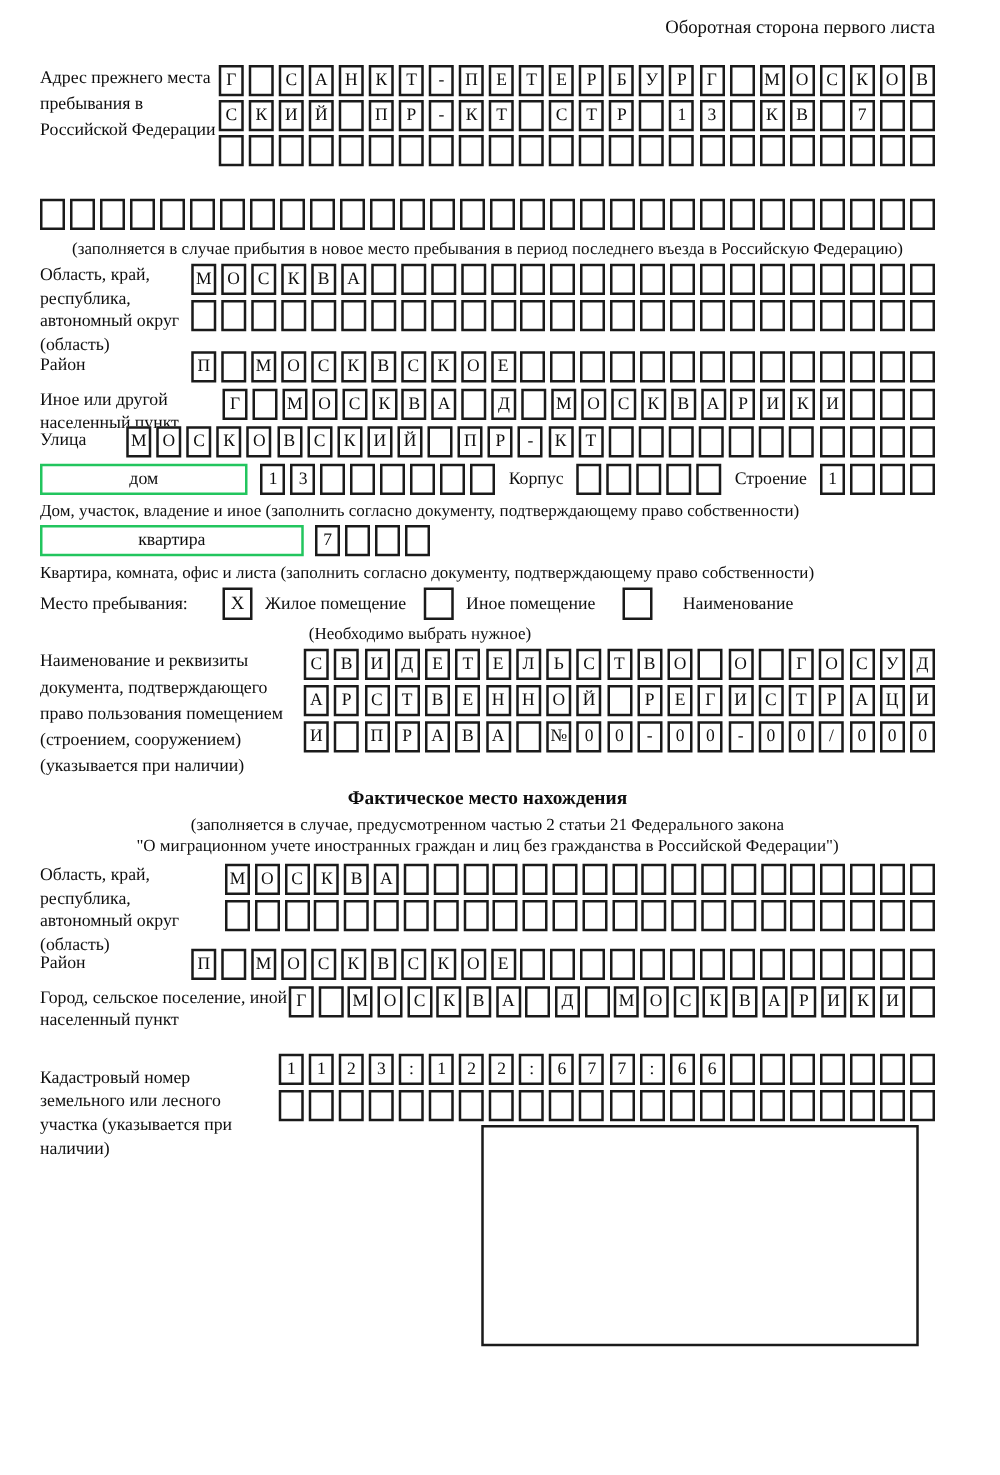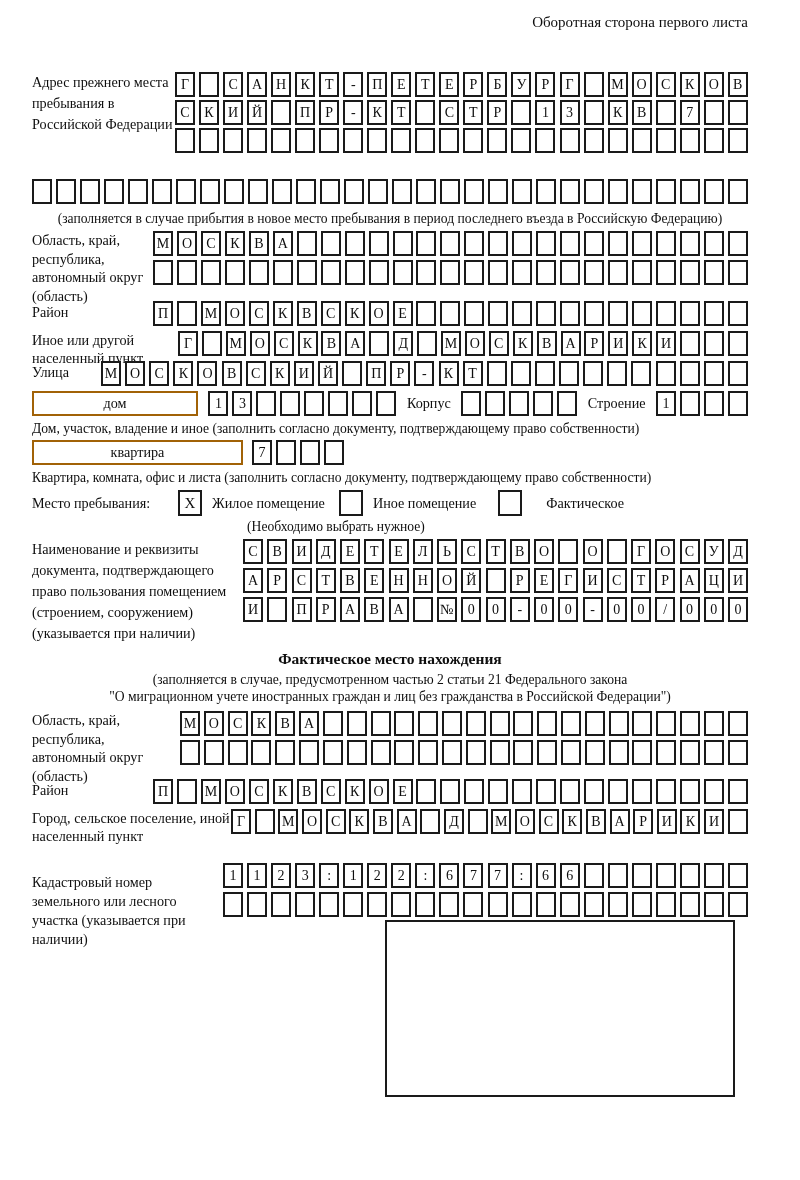--- a/index.html
+++ b/index.html
@@ -8,25 +8,25 @@
   .corner{text-align:right;font-size:15px;height:18px;}
   .frow{display:flex;align-items:flex-start;}
   .flabel{flex:none;font-size:14.2px;line-height:20px;}
   .fboxes{flex:1;min-width:0;}
   .boxrow{display:flex;justify-content:space-between;}
   .fboxes .boxrow + .boxrow{margin-top:4px;}
   .cbox{box-sizing:border-box;flex:none;width:20px;height:25px;border:2px solid #1a1a1a;display:flex;align-items:center;justify-content:center;font-size:14px;background:#fff;}
   .cap{font-size:13.6px;line-height:17px;}
   .center{text-align:center;}
   .sectitle{font-weight:bold;font-size:15.5px;text-align:center;line-height:19px;}
-  .widebox{box-sizing:border-box;flex:none;border:2px solid #a16207;height:25px;display:flex;align-items:center;justify-content:center;font-size:14.2px;}
+  .widebox{box-sizing:border-box;flex:none;border:2px solid #22c55e;height:25px;display:flex;align-items:center;justify-content:center;font-size:14.2px;}
   .inl-label{font-size:14.2px;line-height:25px;flex:none;}
   .chk{box-sizing:border-box;flex:none;width:24px;height:26px;border:2px solid #1a1a1a;display:inline-flex;align-items:center;justify-content:center;font-size:15px;}
 
-  .f-prev{margin-top:40px;height:104px;}
+  .f-prev{margin-top:20px;height:104px;}
   .f-prev .flabel{width:143px;line-height:21px;}
   .f-prev .boxrow + .boxrow{margin-top:3px;}
   .fullrow{margin-top:3px;}
   .cap1{margin-top:6px;}
   .title-main{margin-top:8px;}
   .f-region{margin-top:4px;height:54px;}
   .f-region .flabel{width:121px;line-height:18.5px;}
   .f-district{margin-top:16px;height:25px;}
   .f-district .flabel{width:121px;line-height:23px;}
   .f-city{margin-top:5px;height:25px;}
@@ -392,21 +392,21 @@
   </div>
   <div class="cap cap-apt">Квартира, комната, офис и листа (заполнить согласно документу, подтверждающему право собственности)</div>
 
   <div class="stayrow">
     <span class="stay-label">Место пребывания:</span>
     <span class="chk">X</span>
     <span class="opt-label">Жилое помещение</span>
     <span class="chk chk-2"></span>
     <span class="opt-label">Иное помещение</span>
     <span class="chk chk-3"></span>
-    <span class="opt-label opt-3">Фактическое</span>
+    <span class="opt-label opt-3">Наименование</span>
   </div>
   <div class="cap choose-note">(Необходимо выбрать нужное)</div>
 
   <div class="frow f-doc">
     <div class="flabel">Наименование и реквизиты документа, подтверждающего право пользования помещением (строением, сооружением) (указывается при наличии)</div>
     <div class="fboxes">
       <div class="boxrow">
           <span class="cbox">С</span>
           <span class="cbox">В</span>
           <span class="cbox">И</span>

